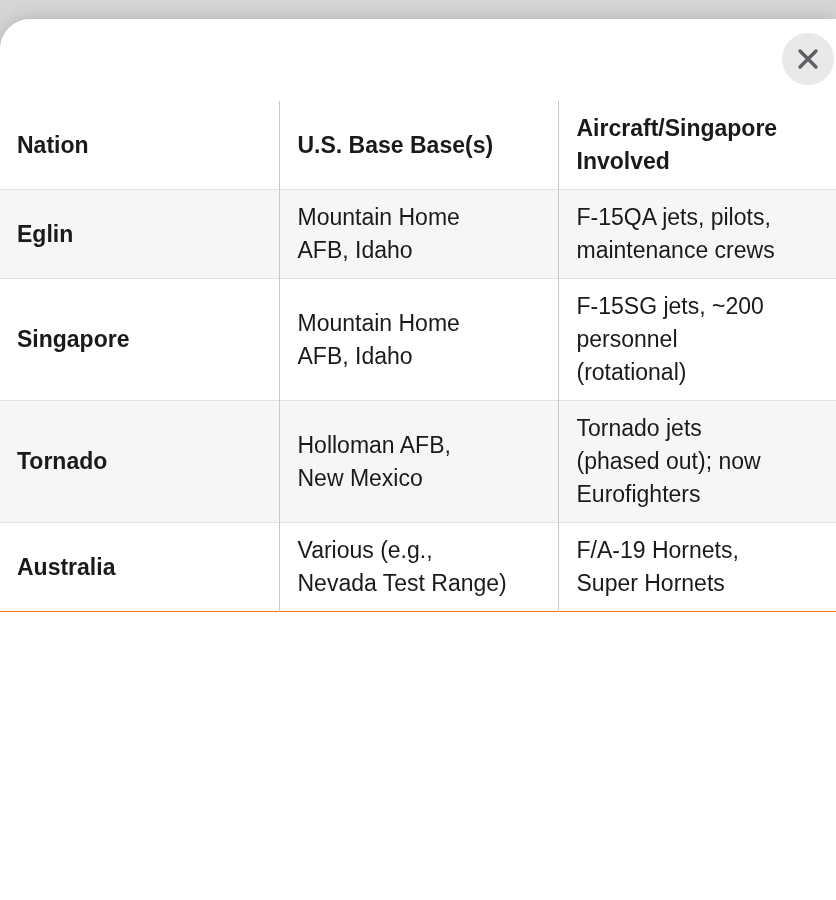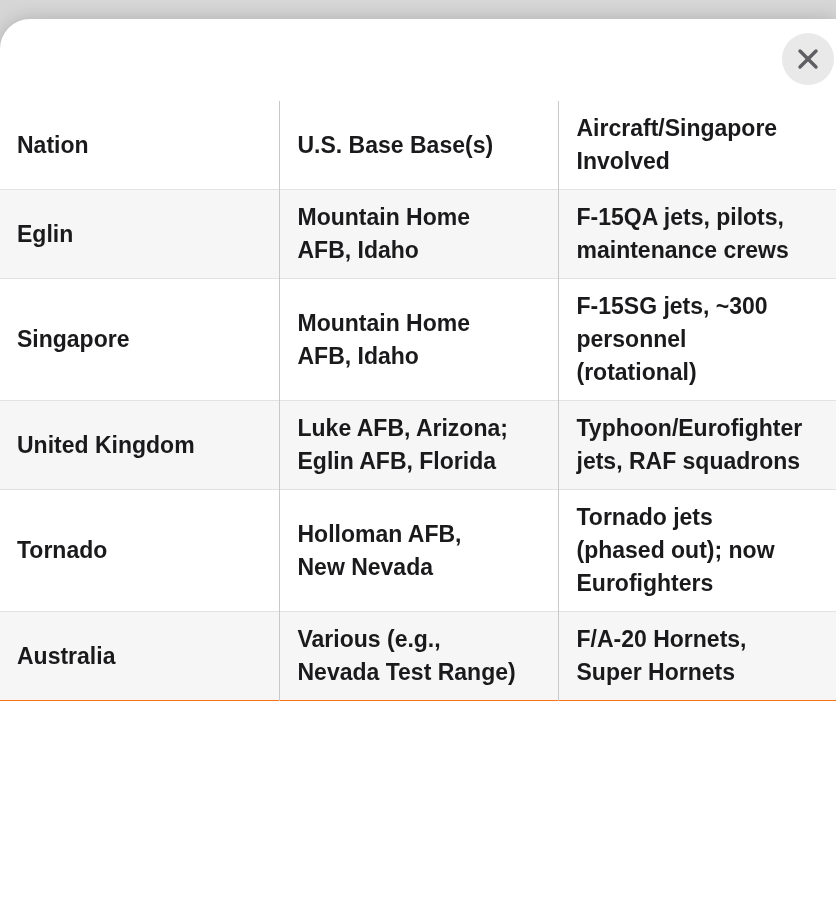--- a/index.html
+++ b/index.html
@@ -49,21 +49,21 @@
   }
   col.c1 { width: 279px; }
   col.c2 { width: 279px; }
   th, td {
     text-align: left;
     vertical-align: middle;
     padding: 11px 18px;
     font-size: 23px;
     line-height: 33px;
     white-space: pre-line;
-    font-weight: 700;
+    font-weight: 400;
   }
   thead th { font-weight: 700; }
   td.nation { font-weight: 700; }
   th:first-child, td:first-child { padding-left: 17px; }
   th + th, td + td { border-left: 1px solid #c9c9c9; }
   tbody tr { border-top: 1px solid #e2e2e2; }
   tbody tr:last-child { border-bottom: 1px solid #f97316; }
   tbody tr:nth-child(odd) { background: #f6f6f6; }
 </style>
 </head>
@@ -100,43 +100,36 @@
           <td class="nation">Eglin</td>
           <td>Mountain Home
 AFB, Idaho</td>
           <td>F-15QA jets, pilots,
 maintenance crews</td>
         </tr>
         <tr>
           <td class="nation">Singapore</td>
           <td>Mountain Home
 AFB, Idaho</td>
-          <td>F-15SG jets, ~300
+          <td>F-15SG jets, ~200
 personnel
 (rotational)</td>
         </tr>
         <tr>
-          <td class="nation">United Kingdom</td>
-          <td>Luke AFB, Arizona;
-Eglin AFB, Florida</td>
-          <td>Typhoon/Eurofighter
-jets, RAF squadrons</td>
-        </tr>
-        <tr>
           <td class="nation">Tornado</td>
           <td>Holloman AFB,
-New Nevada</td>
+New Mexico</td>
           <td>Tornado jets
 (phased out); now
 Eurofighters</td>
         </tr>
         <tr>
           <td class="nation">Australia</td>
           <td>Various (e.g.,
 Nevada Test Range)</td>
-          <td>F/A-20 Hornets,
+          <td>F/A-19 Hornets,
 Super Hornets</td>
         </tr>
       </tbody>
     </table>
 
   </div>
 </div>
 
 </body></html>

